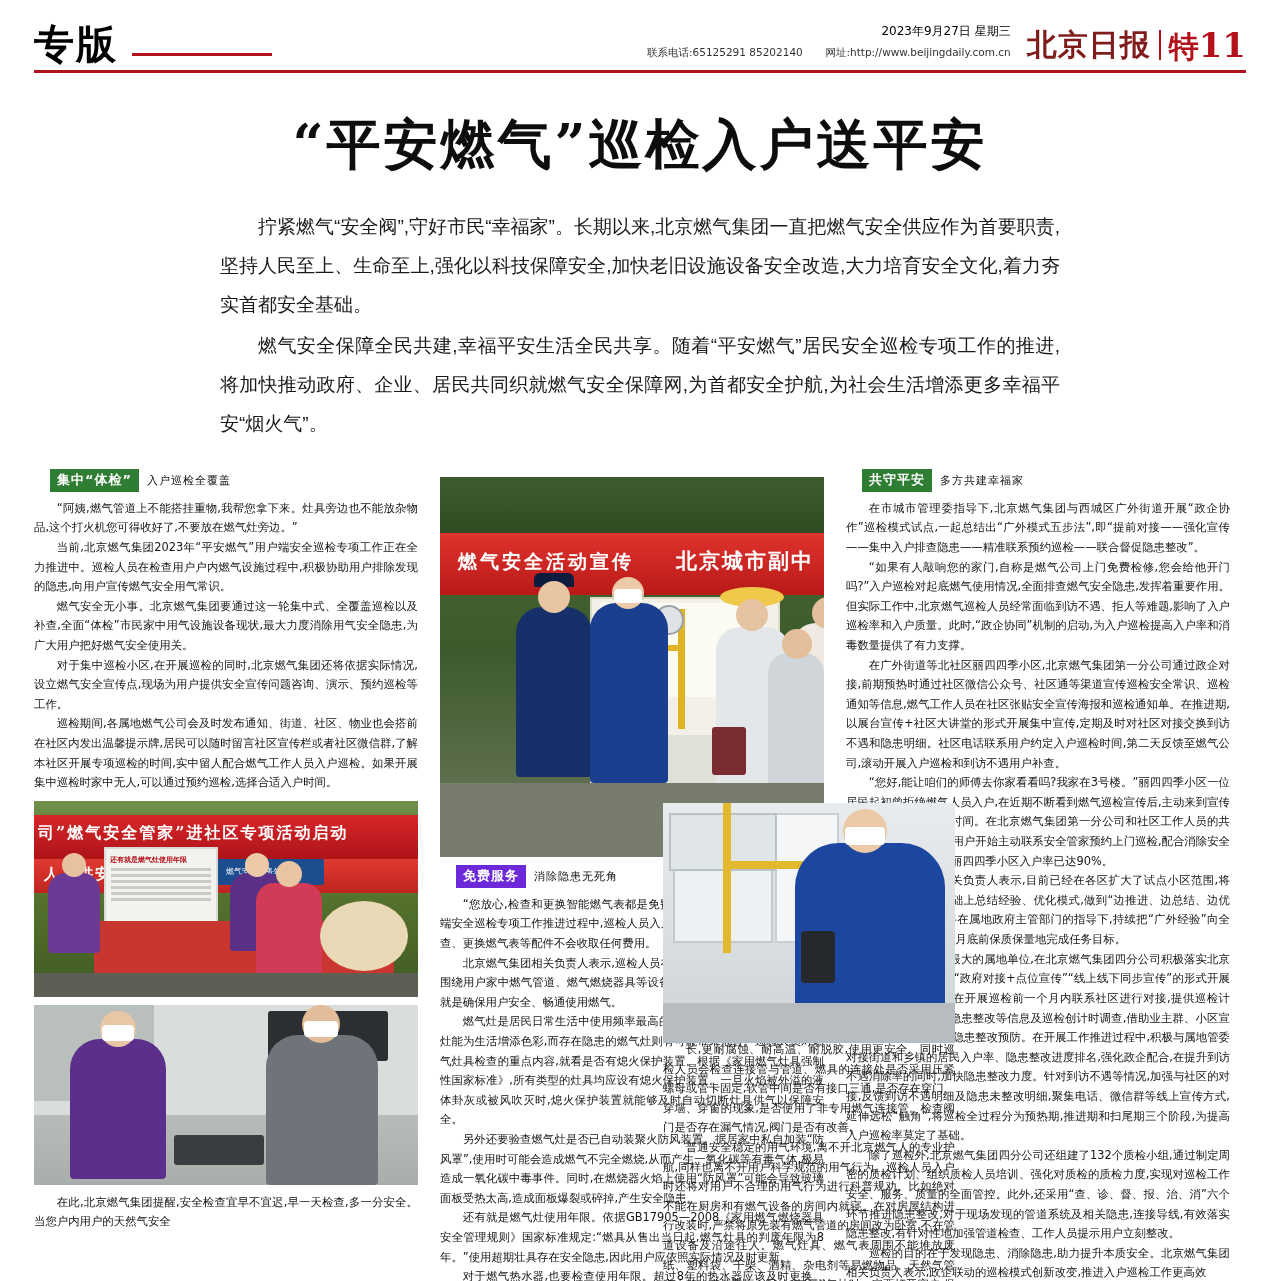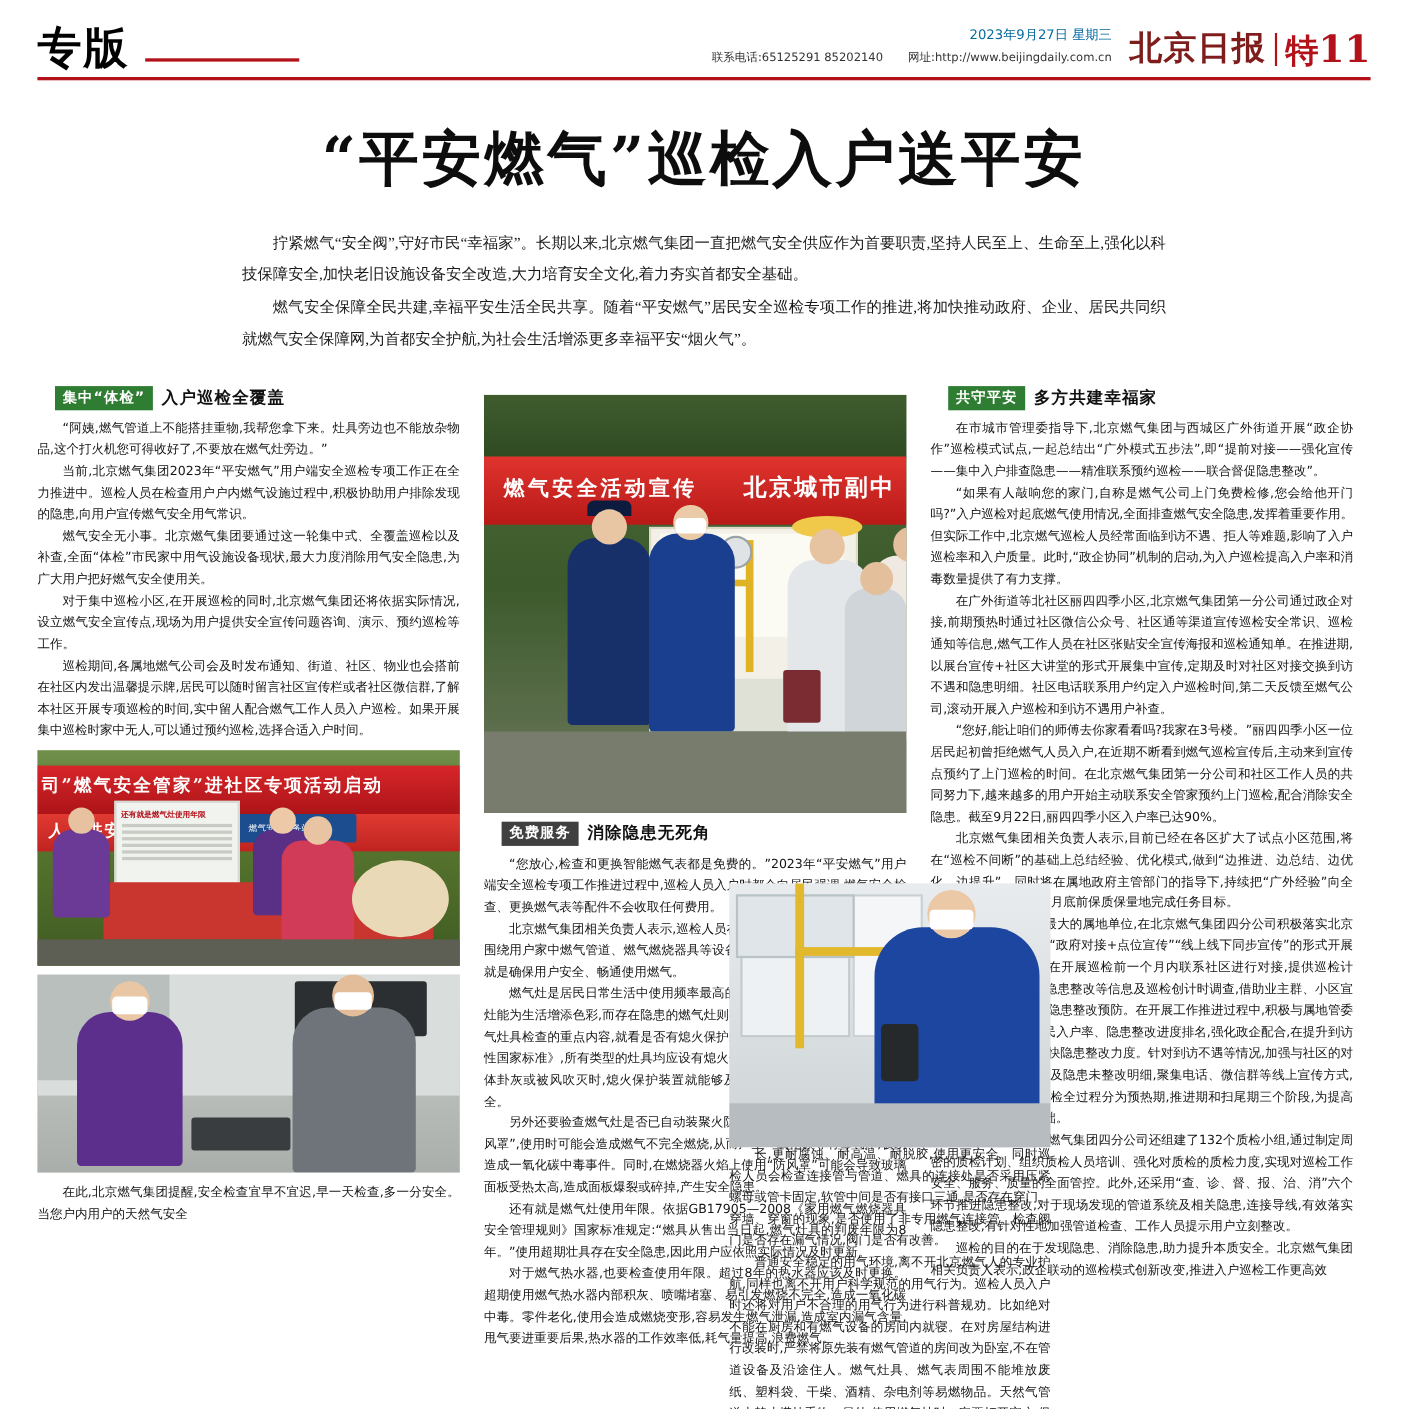--- a/index.html
+++ b/index.html
@@ -32,21 +32,21 @@
   .section-rule{
     width:140px;height:3px;background:#b3121b;margin-bottom:8px;
   }
   .masthead-right{
     display:flex;align-items:flex-end;gap:16px;
   }
   .meta-block{
     text-align:right;font-size:10.5px;color:#333;line-height:1.55;
     padding-bottom:4px;
   }
-  .meta-date{font-size:12px;color:#0369a1;margin-bottom:3px;}
+  .meta-date{font-size:12px;color:#000000;margin-bottom:3px;}
   .meta-line{white-space:nowrap;}
   .meta-line .sep{display:inline-block;width:16px;}
   .paper-logo{
     display:flex;align-items:center;gap:8px;padding-bottom:2px;
   }
   .paper-name{
     font-family:Liberation Sans, sans-serif;
     font-size:30px;font-weight:bold;color:#7f1d1d;letter-spacing:1px;
     line-height:1;
   }
@@ -61,22 +61,22 @@
   .headline{
     text-align:center;
     font-family:"DejaVu Serif","Liberation Serif",serif;
     font-size:54px;font-weight:bold;letter-spacing:3px;
     margin:36px 0 26px 0;
     color:#0d0d0d;
   }
   
   .lead{
     width:840px;margin:0 auto 26px auto;
-    font-size:14px;line-height:2.05;text-align:justify;color:#1a1a1a;
-    font-family:Liberation Serif, serif;
+    font-size:19px;line-height:2.05;text-align:justify;color:#1a1a1a;
+    font-family:Liberation Sans, sans-serif;
   }
   .lead p{margin:0 0 2px 0;text-indent:2em;}
 
   
   .columns{
     display:flex;gap:22px;
     height:870px;
   }
   .col{width:384px;position:relative;}
   .col-mid{width:384px;}
@@ -86,23 +86,23 @@
     color:#141414;
   }
   
   .sec-title{
     display:flex;align-items:center;gap:8px;margin-bottom:7px;padding-left:16px;
   }
   .sec-title .tag{
     background:#2f7d32;color:#fff;font-size:13px;font-weight:bold;
     padding:2px 7px;letter-spacing:1px;line-height:1.4;
   }
-  .sec-title .tag.green2{background:#404040;}
+  .sec-title .tag.green2{background:#6d28d9;}
   .sec-title .sub{
-    font-size:15px;font-weight:bold;color:#111;letter-spacing:1px;
+    font-size:11px;font-weight:normal;color:#111;letter-spacing:1px;
   }
   .textblock{margin-bottom:8px;}
 
   
   .photo{
     width:100%;position:relative;overflow:hidden;margin:8px 0 8px 0;
     background:#9aa6ad;
   }
 
   

